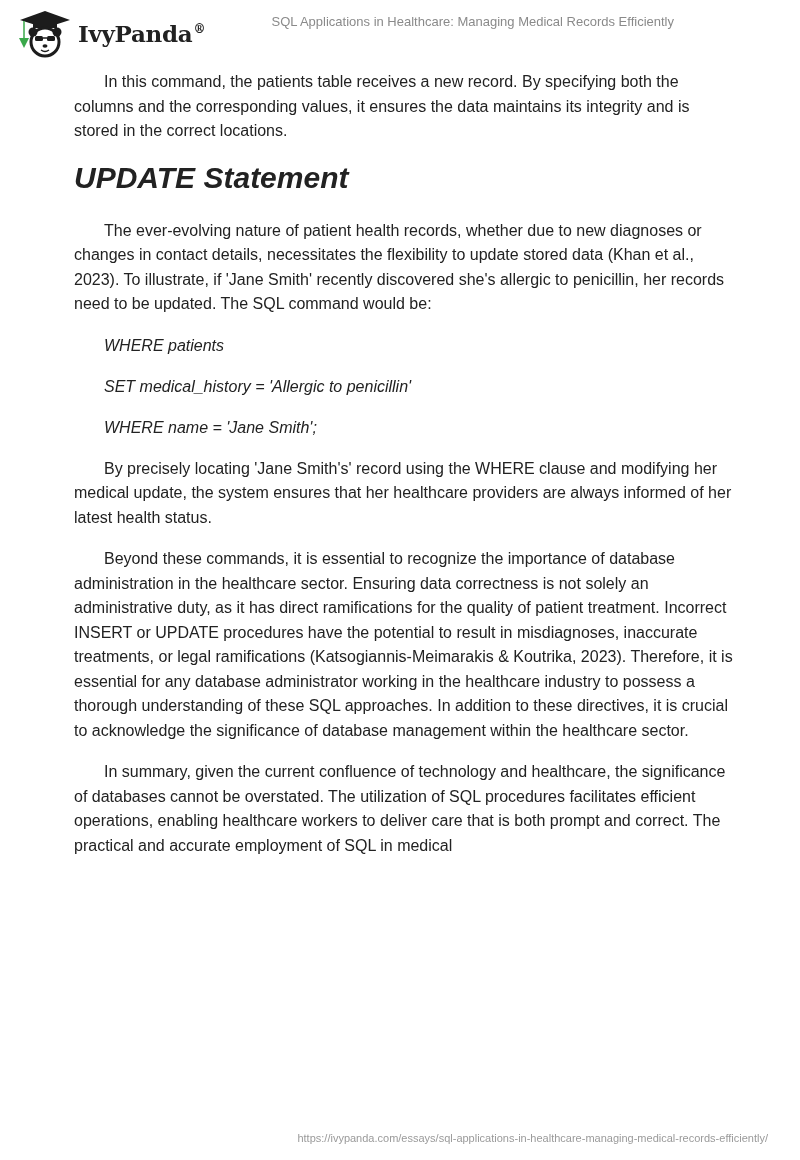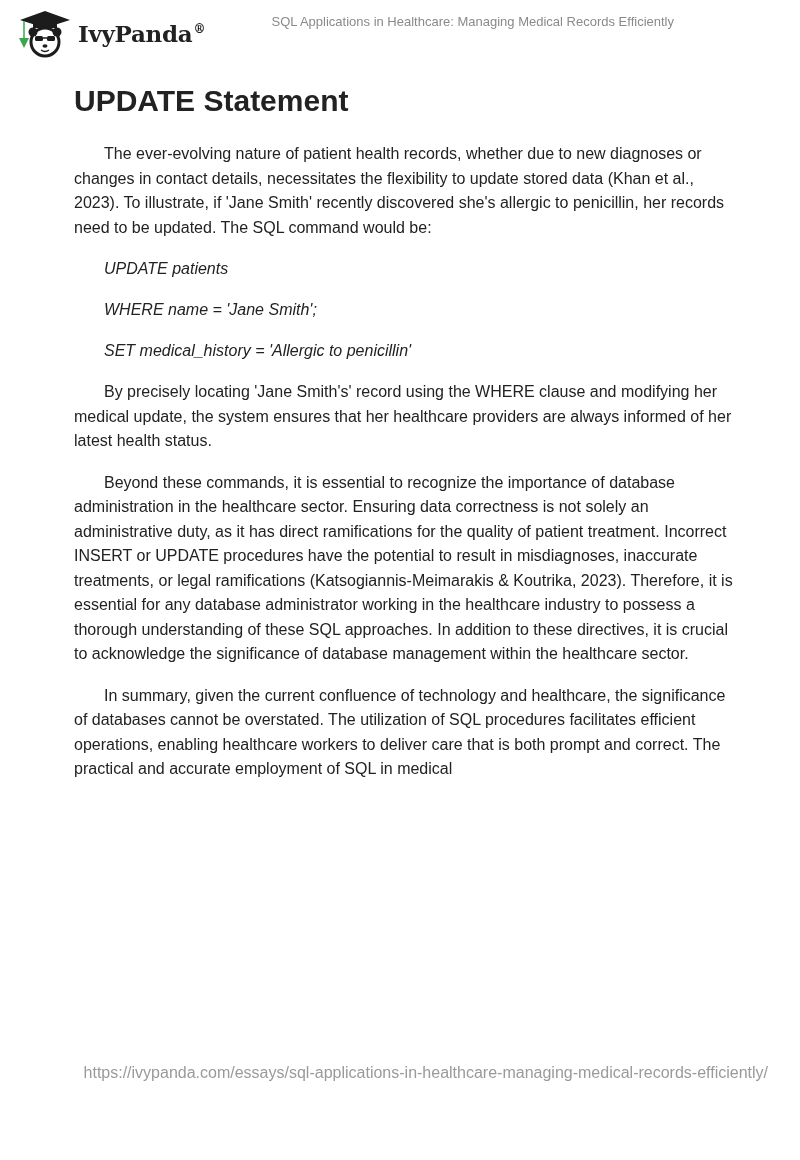--- a/index.html
+++ b/index.html
@@ -9,22 +9,22 @@
   .logo { position: absolute; left: 16px; top: 8px; display: flex; align-items: center; }
   .logo svg { width: 58px; height: 50px; }
   .logo-text { font-family: "DejaVu Serif", "Liberation Serif", serif; font-weight: bold;
                font-size: 23px; color: #222; margin-left: 4px; letter-spacing: -0.3px; }
   .logo-text sup { font-size: 12px; vertical-align: super; margin-left: 1px; }
   .doc-title { position: absolute; right: 32px; top: 14px; font-size: 13px; color: #8a8a8a; }
   .content { position: absolute; left: 74px; top: 70px; width: 660px; }
   .code { font-style: italic; font-size: 16px; line-height: 24px; margin: 0 0 17px 0;
           padding-left: 30px; color: #222; }
   p.para { font-size: 16px; line-height: 24.5px; margin: 0 0 17px 0; text-indent: 30px; color: #222; }
-  h2 { font-size: 30px; font-weight: bold; margin: 14px 0 24px 0; color: #222; line-height: 34px; }
-  .footer-url { position: absolute; right: 32px; top: 1064px; font-size: 16px; color: #9a9a9a; }
+  h2 { font-size: 30px; font-weight: bold; margin: 14px 0 24px 0; color: #222; line-height: 34px; font-style: italic; }
+  .footer-url { position: absolute; right: 32px; top: 1132px; font-size: 11px; color: #9a9a9a; }
 </style>
 </head>
 <body>
 
 <div class="header">
   <div class="logo">
     <svg viewBox="0 0 58 50">
 
       <polygon points="4,12 29,3 54,12 29,20" fill="#1c1c1c"></polygon>
       <rect x="17" y="14" width="24" height="6" fill="#1c1c1c"></rect>
@@ -40,25 +40,26 @@
       <line x1="27" y1="30" x2="31" y2="30" stroke="#1c1c1c" stroke-width="1.5"></line>
       <ellipse cx="29" cy="38" rx="2.5" ry="1.8" fill="#1c1c1c"></ellipse>
       <path d="M25,42 Q29,45 33,42" fill="none" stroke="#1c1c1c" stroke-width="1.3"></path>
     </svg>
     <span class="logo-text"><span>IvyPanda</span><sup>®</sup></span>
   </div>
   <div class="doc-title">SQL Applications in Healthcare: Managing Medical Records Efficiently</div>
 </div>
 
 <div class="content">
+  <p class="para">In this command, the patients table receives a new record. By specifying both the columns and the corresponding values, it ensures the data maintains its integrity and is stored in the correct locations.</p>
 
   <h2>UPDATE Statement</h2>
   <p class="para">The ever-evolving nature of patient health records, whether due to new diagnoses or changes in contact details, necessitates the flexibility to update stored data (Khan et al., 2023). To illustrate, if 'Jane Smith' recently discovered she's allergic to penicillin, her records need to be updated. The SQL command would be:</p>
-  <div class="code">UPDATE patients</div>
+  <div class="code">WHERE patients</div>
+  <div class="code">SET medical_history = 'Allergic to penicillin'</div>
   <div class="code">WHERE name = 'Jane Smith';</div>
-  <div class="code">SET medical_history = 'Allergic to penicillin'</div>
   <p class="para">By precisely locating 'Jane Smith's' record using the WHERE clause and modifying her medical update, the system ensures that her healthcare providers are always informed of her latest health status.</p>
   <p class="para">Beyond these commands, it is essential to recognize the importance of database administration in the healthcare sector. Ensuring data correctness is not solely an administrative duty, as it has direct ramifications for the quality of patient treatment. Incorrect INSERT or UPDATE procedures have the potential to result in misdiagnoses, inaccurate treatments, or legal ramifications (Katsogiannis-Meimarakis &amp; Koutrika, 2023). Therefore, it is essential for any database administrator working in the healthcare industry to possess a thorough understanding of these SQL approaches. In addition to these directives, it is crucial to acknowledge the significance of database management within the healthcare sector.</p>
 
   <p class="para">In summary, given the current confluence of technology and healthcare, the significance of databases cannot be overstated. The utilization of SQL procedures facilitates efficient operations, enabling healthcare workers to deliver care that is both prompt and correct. The practical and accurate employment of SQL in medical</p>
 </div>
 
 <div class="footer-url">https://ivypanda.com/essays/sql-applications-in-healthcare-managing-medical-records-efficiently/</div>
 
 </body></html>

